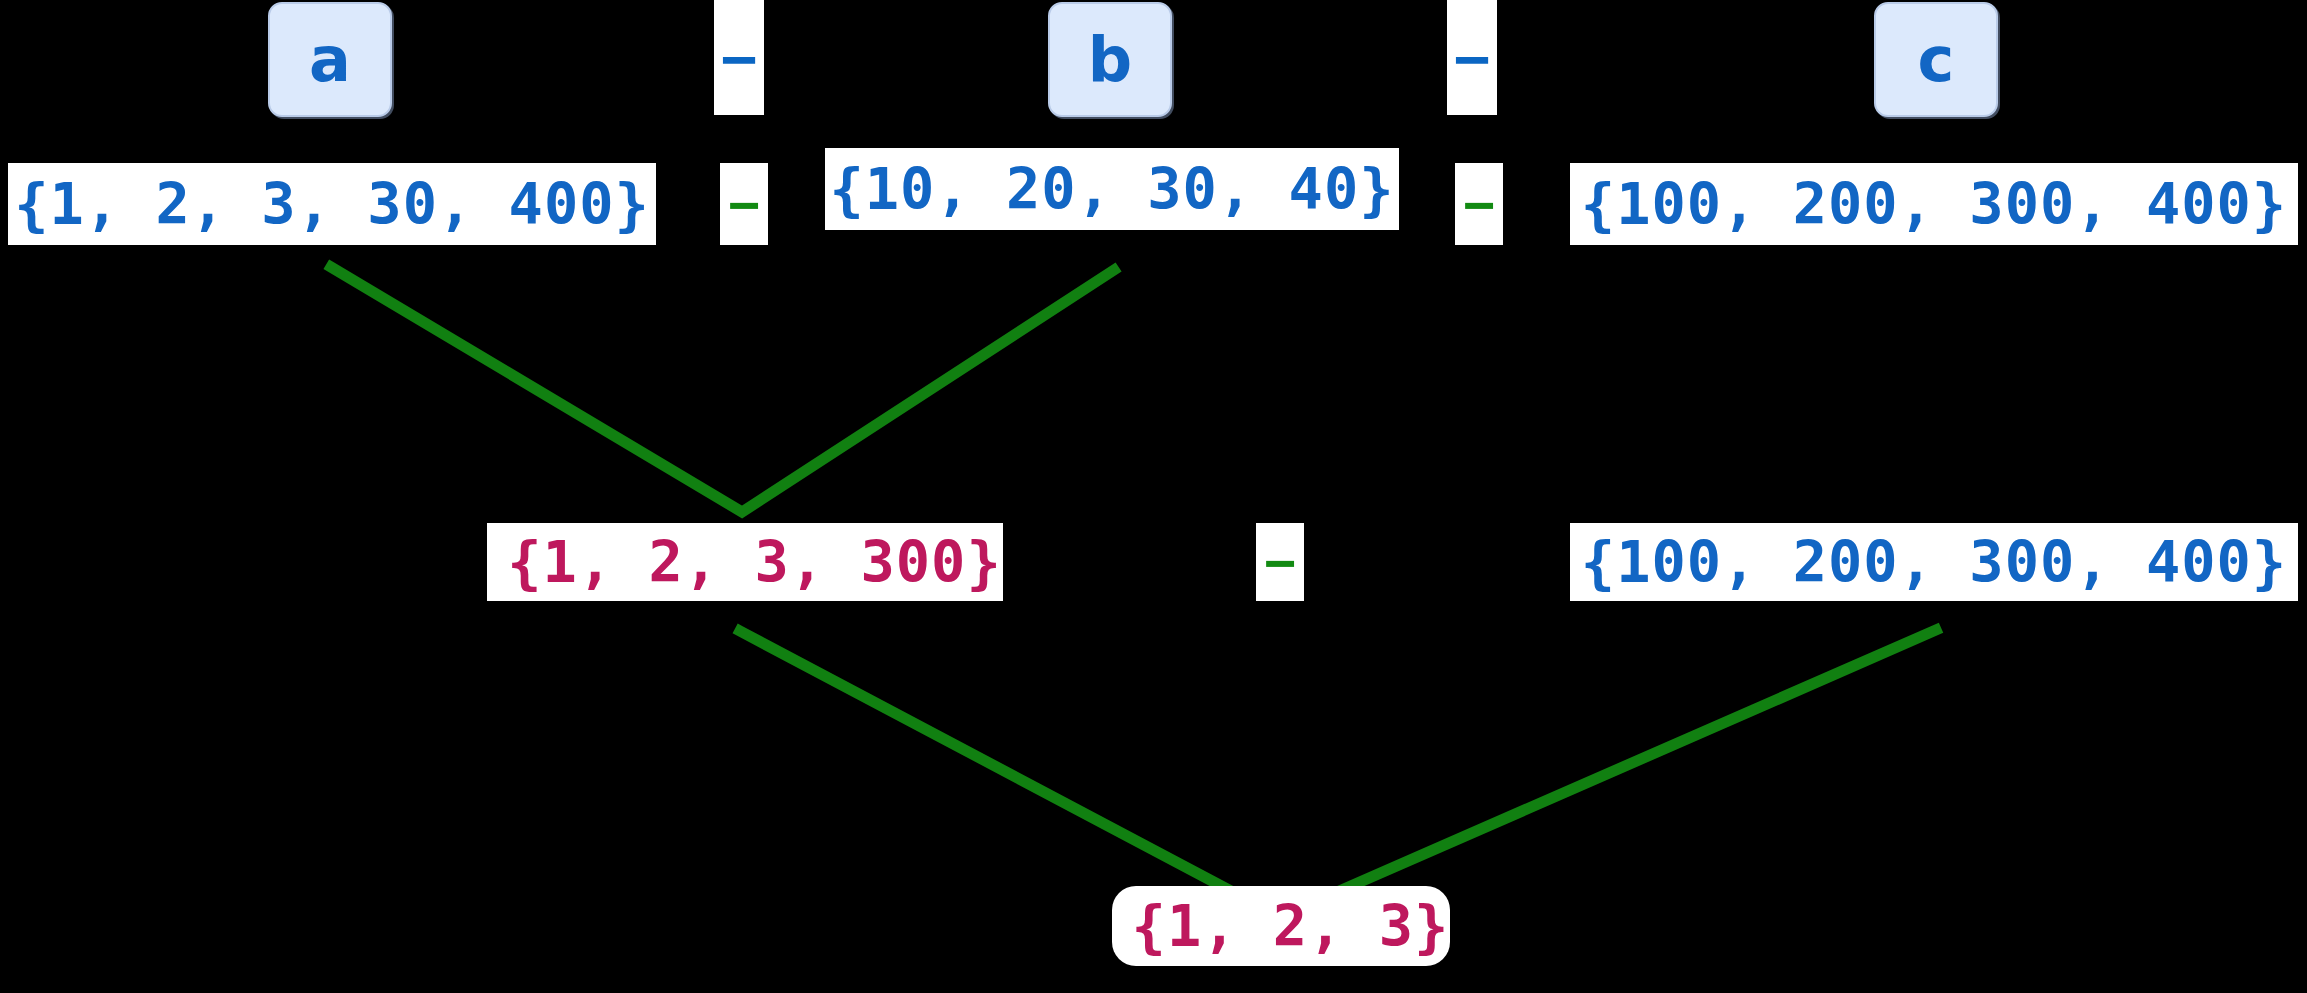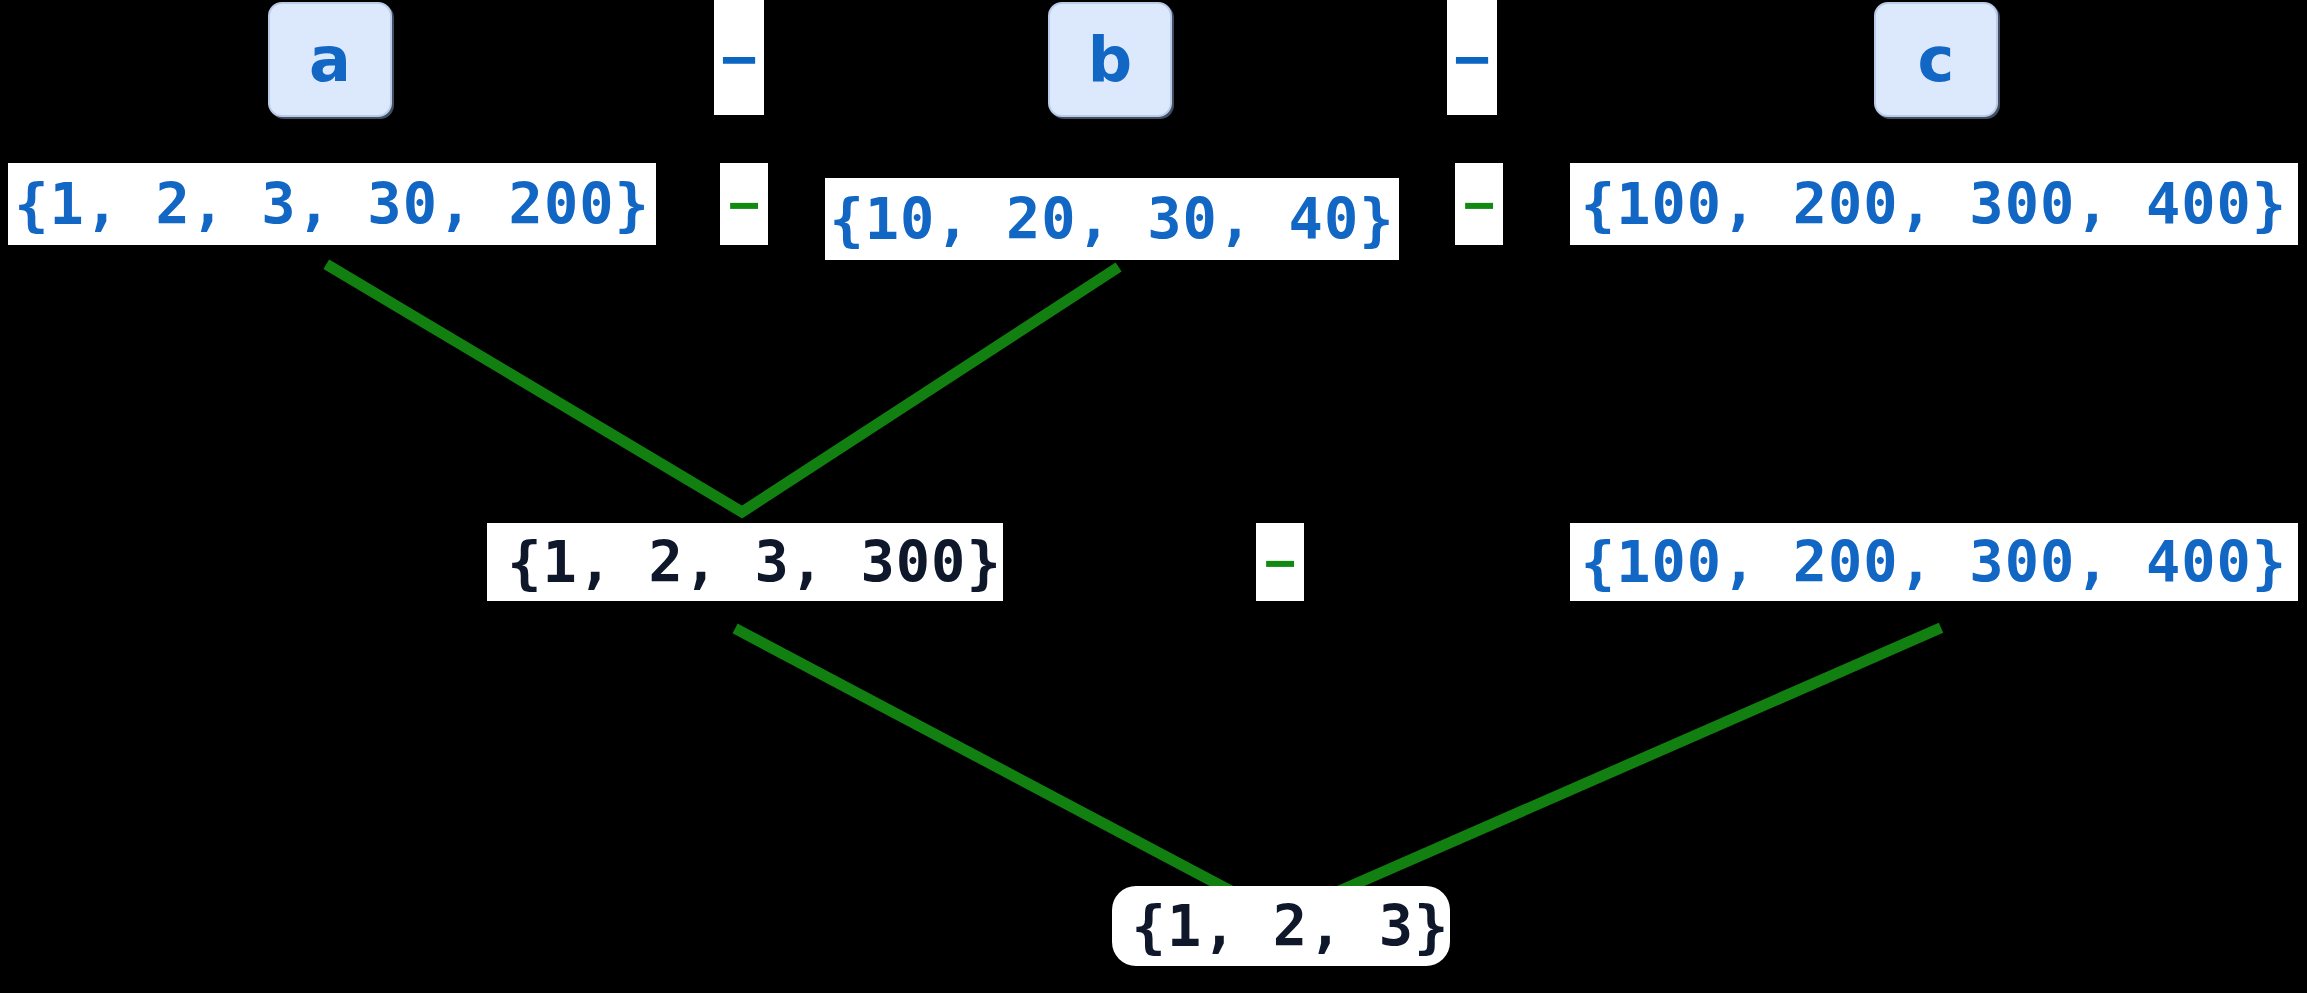--- a/index.html
+++ b/index.html
@@ -64,21 +64,21 @@
   
   .set-tile {
     background: #ffffff;
     font-family: "DejaVu Sans Mono", monospace;
     font-weight: 700;
     font-size: 57px;
     letter-spacing: 1px;
     line-height: 1;
   }
   .set-blue  { color: #1266c4; }
-  .set-green { color: #0f172a; padding-left: 19px; }
+  .set-green { color: #be185d; padding-left: 19px; }
 </style>
 </head>
 <body>
 
 <div id="stage">
 
   <svg id="connectors" viewBox="0 0 2307 993" width="2307" height="993">
 
     <polyline points="331,267 742,512 1114,270" fill="none" stroke="#118011" stroke-width="11" stroke-linecap="square" stroke-linejoin="miter"></polyline>
 
@@ -88,25 +88,25 @@
   <div class="node var-chip" style="left:268px; top:2px; width:124px; height:115px;">a</div>
 
   <div class="node op-tile op-blue" style="left:714px; top:0px; width:50px; height:115px; font-size:60px;">−</div>
 
   <div class="node var-chip" style="left:1048px; top:2px; width:124px; height:115px;">b</div>
 
   <div class="node op-tile op-blue" style="left:1447px; top:0px; width:50px; height:115px; font-size:60px;">−</div>
 
   <div class="node var-chip" style="left:1874px; top:2px; width:124px; height:115px;">c</div>
 
-  <div class="node set-tile set-blue" style="left:8px; top:163px; width:648px; height:82px;">{1, 2, 3, 30, 200}</div>
+  <div class="node set-tile set-blue" style="left:8px; top:163px; width:648px; height:82px;">{1, 2, 3, 30, 400}</div>
 
   <div class="node op-tile op-green" style="left:720px; top:163px; width:48px; height:82px; font-size:52px;">−</div>
 
-  <div class="node set-tile set-blue" style="left:825px; top:178px; width:574px; height:82px;">{10, 20, 30, 40}</div>
+  <div class="node set-tile set-blue" style="left:825px; top:148px; width:574px; height:82px;">{10, 20, 30, 40}</div>
 
   <div class="node op-tile op-green" style="left:1455px; top:163px; width:48px; height:82px; font-size:52px;">−</div>
 
   <div class="node set-tile set-blue" style="left:1570px; top:163px; width:728px; height:82px;">{100, 200, 300, 400}</div>
 
   <div class="node set-tile set-green" style="left:487px; top:523px; width:516px; height:78px;">{1, 2, 3, 300}</div>
 
   <div class="node op-tile op-green" style="left:1256px; top:523px; width:48px; height:78px; font-size:52px;">−</div>
 
   <div class="node set-tile set-blue" style="left:1570px; top:523px; width:728px; height:78px;">{100, 200, 300, 400}</div>

